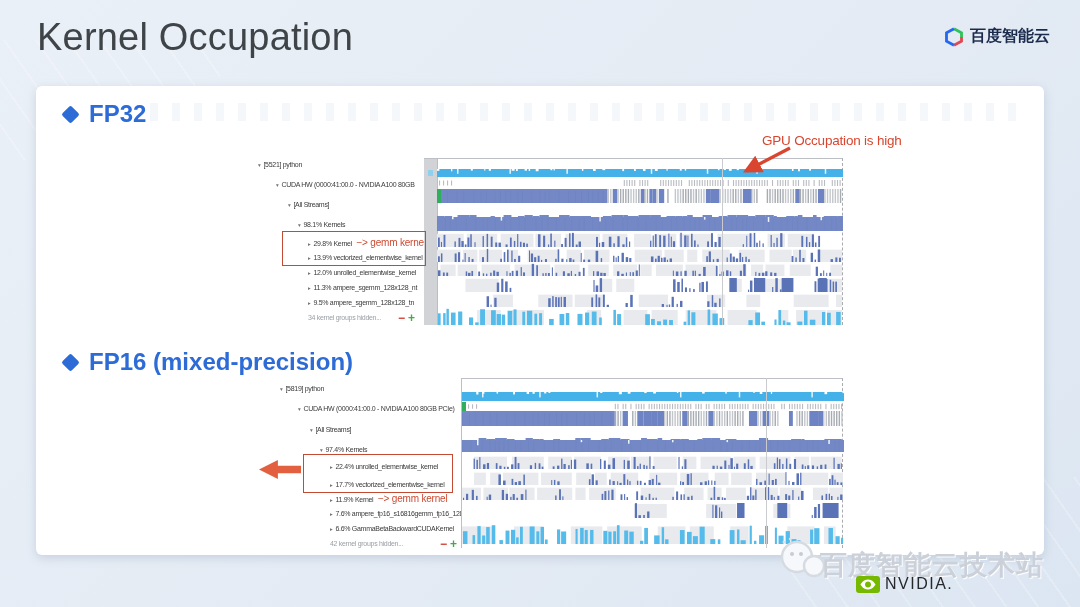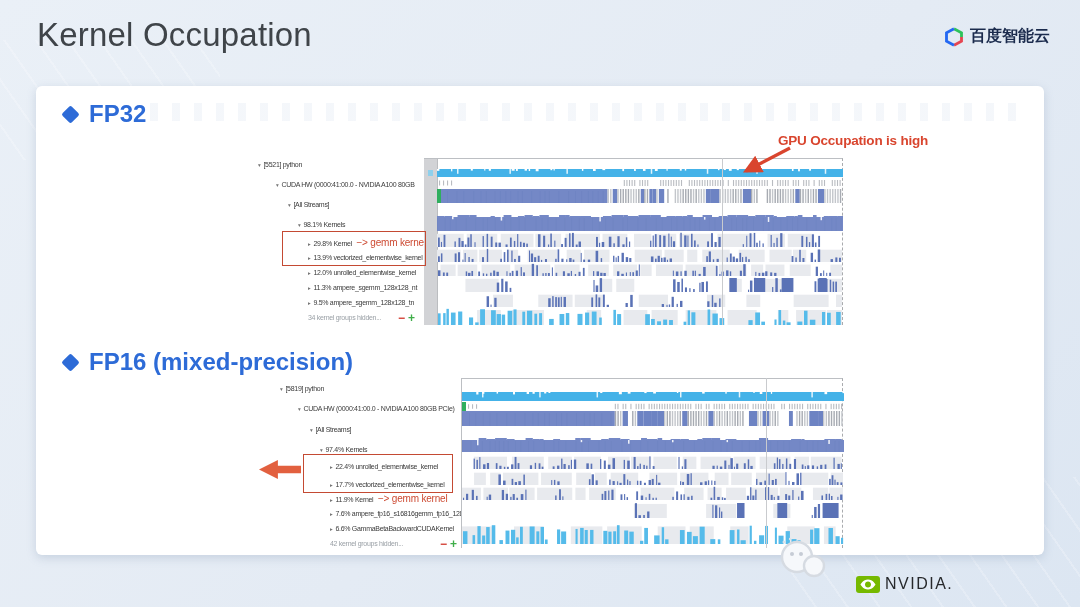--- a/index.html
+++ b/index.html
@@ -1,20 +1,20 @@
 <!DOCTYPE html>
 <html><head>
 <meta charset="utf-8">
 <style>
   html,body{margin:0;padding:0;}
   .page{position:relative;width:1080px;height:607px;overflow:hidden;
     background:linear-gradient(135deg,#eaf0f7 0%,#e4ebf4 55%,#dce6f2 100%);
     font-family:"Liberation Sans",sans-serif;}
   .deco{position:absolute;pointer-events:none;}
-  .slide-title{position:absolute;left:37px;top:16px;font-size:33px;color:#3f4449;letter-spacing:.2px;text-align:center;}
+  .slide-title{position:absolute;left:37px;top:16px;font-size:38px;color:#3f4449;letter-spacing:.2px;text-align:center;}
   .brand{position:absolute;right:30px;top:26px;display:flex;align-items:center;gap:6px;}
   .brand-label{font-size:16px;font-weight:700;color:#1b2b4d;}
   .card{position:absolute;left:36px;top:86px;width:1008px;height:469px;background:#fff;border-radius:6px;
     box-shadow:0 3px 10px rgba(120,140,170,.28);}
   .sec-head{position:absolute;display:flex;align-items:center;gap:12px;}
   .diamond{width:13px;height:13px;background:#2d6bd7;transform:rotate(45deg);border-radius:2px;}
   .sec-label{font-size:24px;font-weight:600;color:#2d6bd7;text-align:center;}
   .tick-strip{position:absolute;left:150px;top:103px;width:880px;height:18px;opacity:.3;
     background:repeating-linear-gradient(90deg,#dbe4f0 0 8px,transparent 8px 22px);}
   .tree{position:absolute;font-size:7px;color:#3a3a3a;letter-spacing:-.3px;}
@@ -24,21 +24,21 @@
   .muted .ttext{color:#9aa0a6;}
   .tred{color:#cd4a32;font-size:10px;font-weight:500;line-height:10px;letter-spacing:-.2px;margin-left:2px;}
   .tctrl{position:absolute;font-size:12px;font-weight:700;letter-spacing:3px;white-space:nowrap;}
   .tctrl .minus{color:#d23b2f;}
   .tctrl .plus{color:#3fae49;}
   .timeline{position:absolute;background:#fff;}
   .timeline svg{position:absolute;left:0;top:0;}
   .gutter{position:absolute;left:0;top:0;width:13px;height:100%;background:#d2d3d6;border-right:1px solid #bbbdc0;}
   .tl-border{position:absolute;inset:0;border-top:1px solid #bcbfc3;border-right:1px dashed #a9abae;pointer-events:none;}
   .redbox{position:absolute;border:1px solid #c44a33;}
-  .ann1{position:absolute;left:778px;top:133px;font-size:13.5px;font-weight:700;color:#d9452e;letter-spacing:-.2px;text-align:center;}
+  .ann1{position:absolute;left:762px;top:133px;font-size:13.5px;font-weight:400;color:#d9452e;letter-spacing:-.2px;text-align:center;}
   .ann2{position:absolute;left:124px;top:453px;width:130px;text-align:center;font-size:13px;font-weight:600;color:#dd5638;line-height:17px;letter-spacing:-.2px;}
   .block-arrow{position:absolute;left:259px;top:460px;width:42px;height:19px;background:#e2603f;
     clip-path:polygon(0 50%,45% 0,45% 30%,100% 30%,100% 70%,45% 70%,45% 100%);}
   .watermark{position:absolute;left:820px;top:547px;font-size:27px;font-weight:700;color:#ccd1d9;letter-spacing:1px;
     text-shadow:1px 1px 0 rgba(255,255,255,.95);}
   .wm-icon{position:absolute;left:776px;top:536px;}
   .nvidia{position:absolute;left:856px;top:575px;display:flex;align-items:center;gap:5px;}
   .nvidia-label{font-size:16px;font-weight:400;color:#26282b;letter-spacing:1.5px;}
 </style>
 </head>
@@ -1460,20 +1460,21 @@
   <div class="block-arrow"></div>
 
   <svg class="wm-icon" width="52" height="48" viewBox="0 0 52 48">
     <circle cx="21" cy="21" r="15" fill="#f6f8fb" stroke="#d6dbe2" stroke-width="2.4"></circle>
     <circle cx="38" cy="30" r="10" fill="#f6f8fb" stroke="#d6dbe2" stroke-width="2.4"></circle>
     <circle cx="16" cy="18" r="2" fill="#c6ccd5"></circle>
       <circle cx="25" cy="18" r="2" fill="#c6ccd5"></circle>
     <circle cx="8" cy="6" r="1.5" fill="#dde2e9"></circle>
       <circle cx="14" cy="3" r="1.2" fill="#dde2e9"></circle>
   </svg>
+  <div class="watermark">百度智能云技术站</div>
 
   <div class="nvidia">
     <svg width="24" height="17" viewBox="0 0 24 17">
       <rect x="0" y="0" width="24" height="17" rx="3" fill="#76b900"></rect>
       <path d="M12 3.5 C7 3.5 4.5 8.5 4.5 8.5 C4.5 8.5 7 13.5 12 13.5 C17 13.5 19.5 8.5 19.5 8.5 C19.5 8.5 17 3.5 12 3.5 Z M12 11.5 C10.3 11.5 9 10.2 9 8.5 C9 6.8 10.3 5.5 12 5.5 C13.7 5.5 15 6.8 15 8.5 C15 10.2 13.7 11.5 12 11.5 Z" fill="#fff"></path>
     </svg>
     <span class="nvidia-label">NVIDIA.</span>
   </div>
 </div>
 

